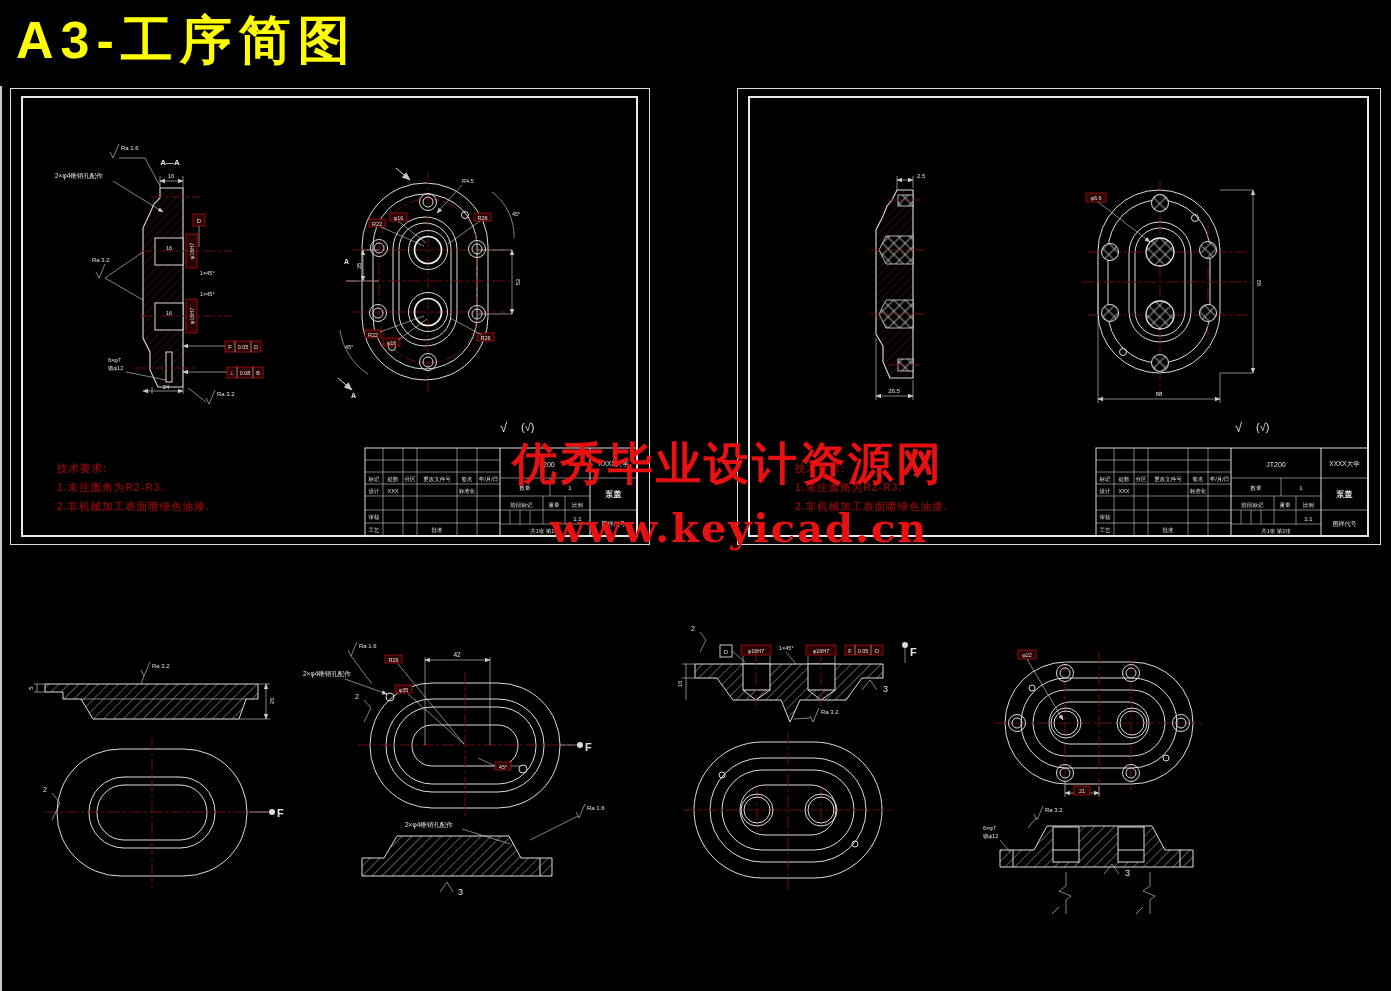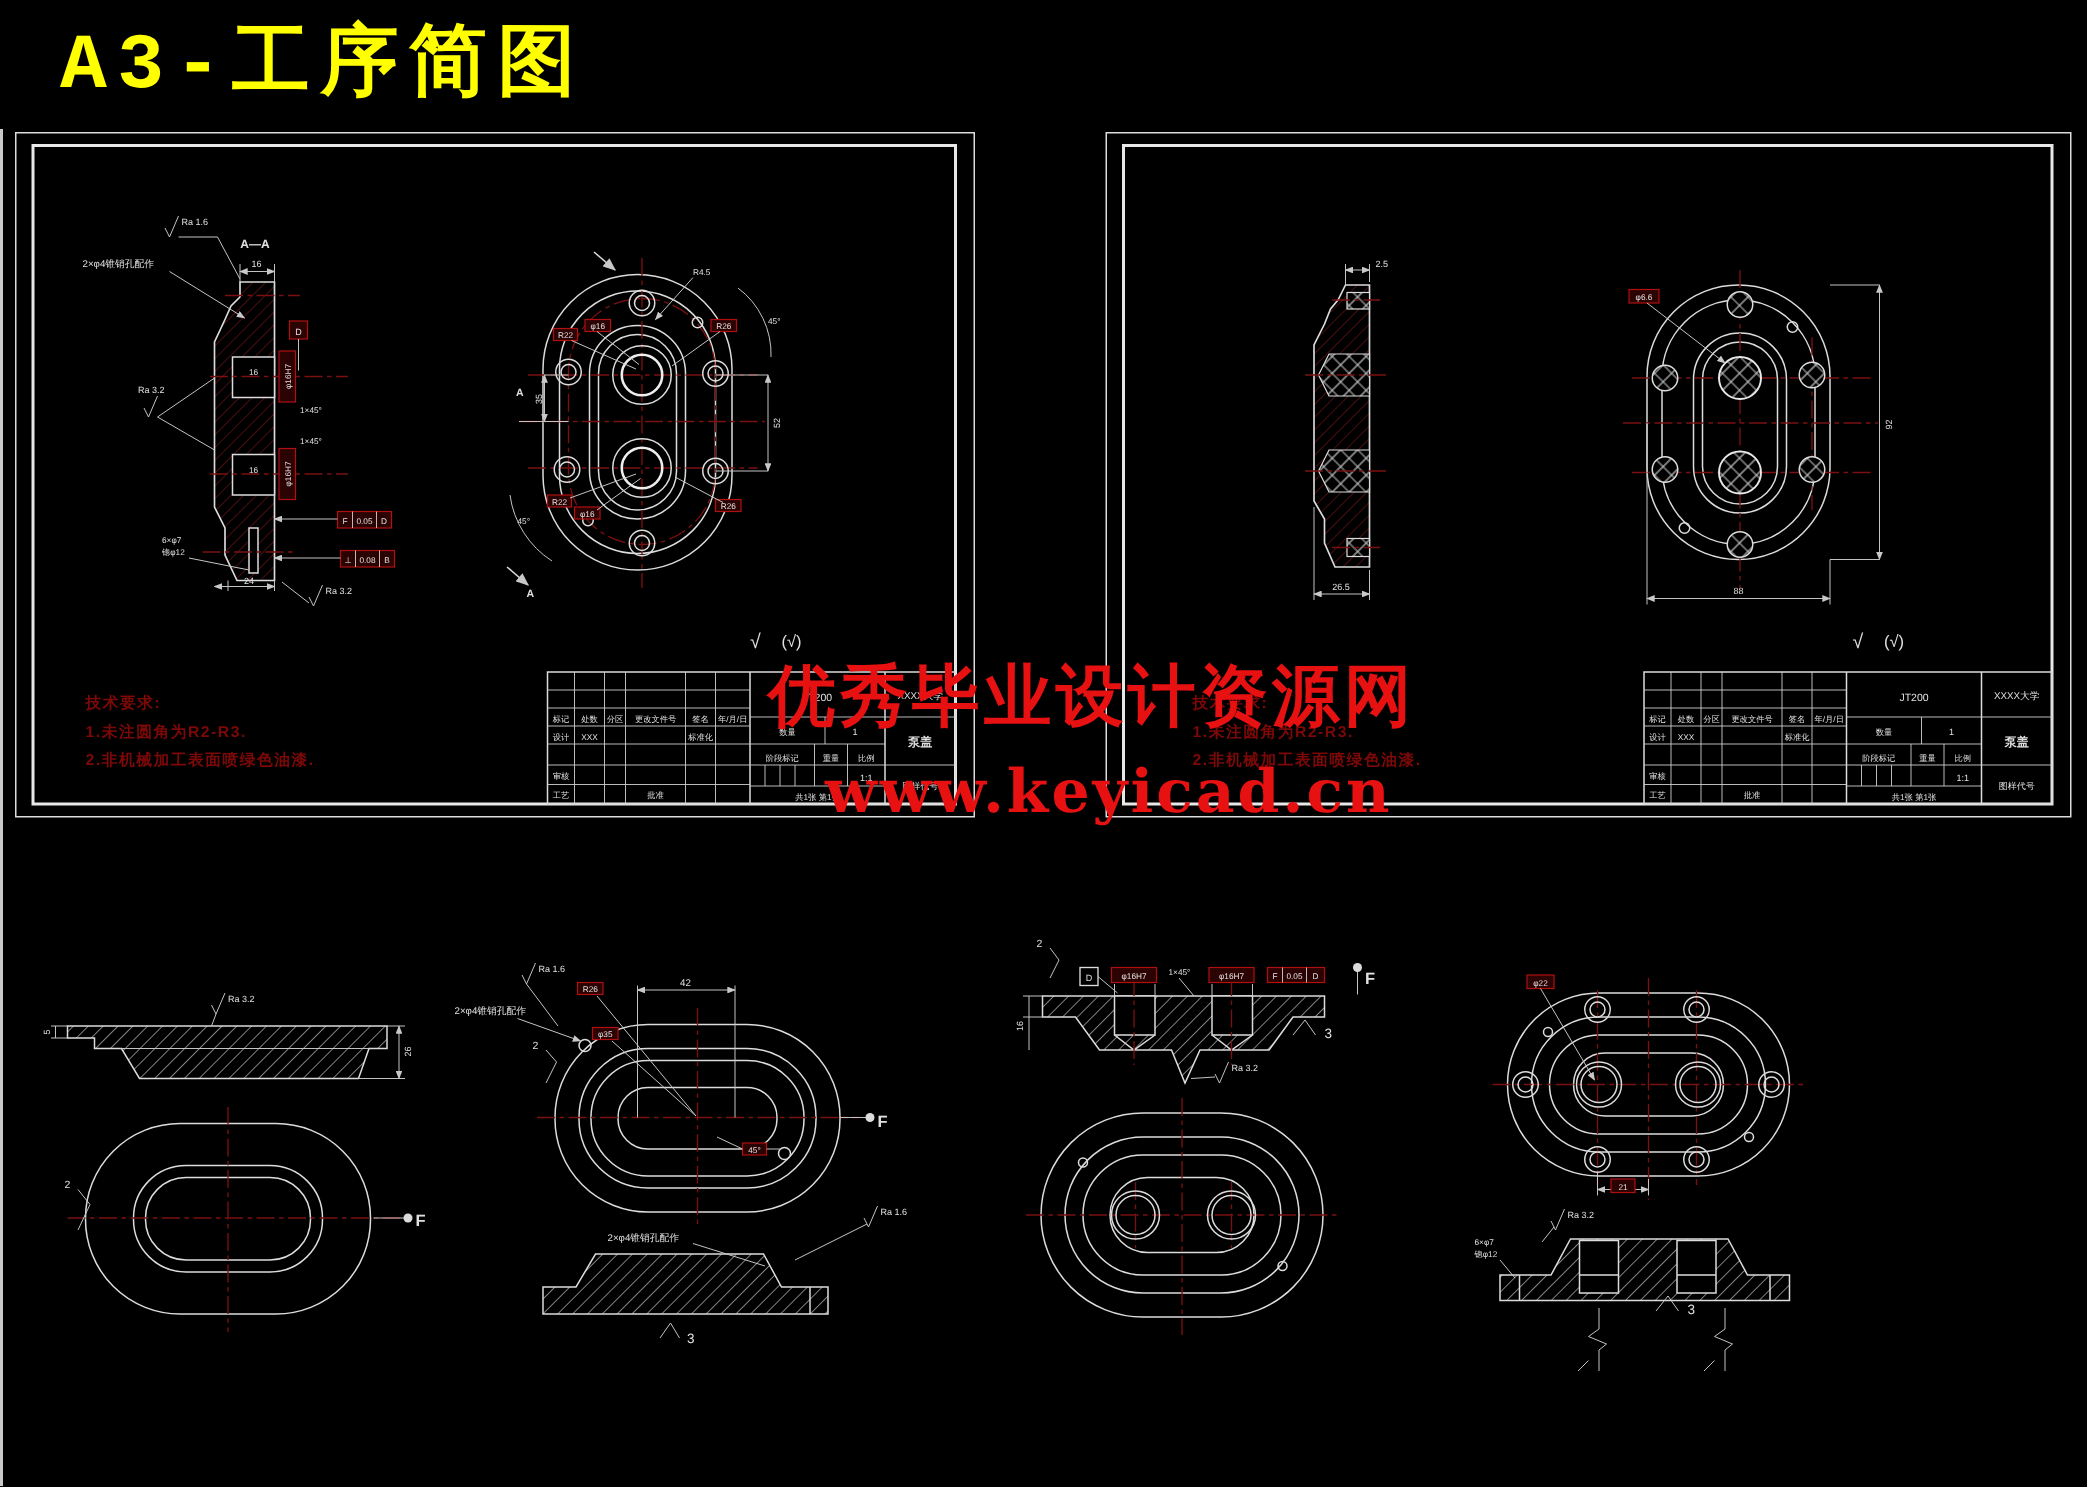--- a/index.html
+++ b/index.html
@@ -1,19 +1,19 @@
 <!DOCTYPE html>
 <html><head>
 <meta charset="utf-8">
 <style>
   html,body{margin:0;padding:0;background:#000;}
   .canvas{position:relative;width:1391px;height:991px;background:#000;overflow:hidden;
           font-family:"Liberation Sans",sans-serif;}
   .page-title{position:absolute;left:16px;top:6px;font-size:52px;font-weight:bold;
-          color:#ffff00;letter-spacing:7px;font-family:Liberation Mono, monospace;margin-left:24px;}
+          color:#ffff00;letter-spacing:7px;font-family:Liberation Sans, sans-serif;}
   .wm1{position:absolute;left:512px;top:434px;font-size:45px;font-weight:bold;color:#e81111;
           letter-spacing:3px;z-index:5;font-family:"Liberation Sans",sans-serif;}
   .wm2{position:absolute;left:550px;top:504px;font-size:40px;font-weight:bold;color:#e81111;
           letter-spacing:2px;z-index:5;font-family:"DejaVu Serif",serif;text-align:right;}
   svg{position:absolute;left:0;top:0;}
   svg text{font-family:"Liberation Sans",sans-serif;fill:#e0e0e0;}
   .ln{stroke:#dcdcdc;stroke-width:1;fill:none}
   .ln2{stroke:#e8e8e8;stroke-width:2;fill:none}
   .lnF{stroke:#dcdcdc;stroke-width:1;fill:#000}
   .tbl{stroke:#cfcfcf;stroke-width:0.6;fill:none}

